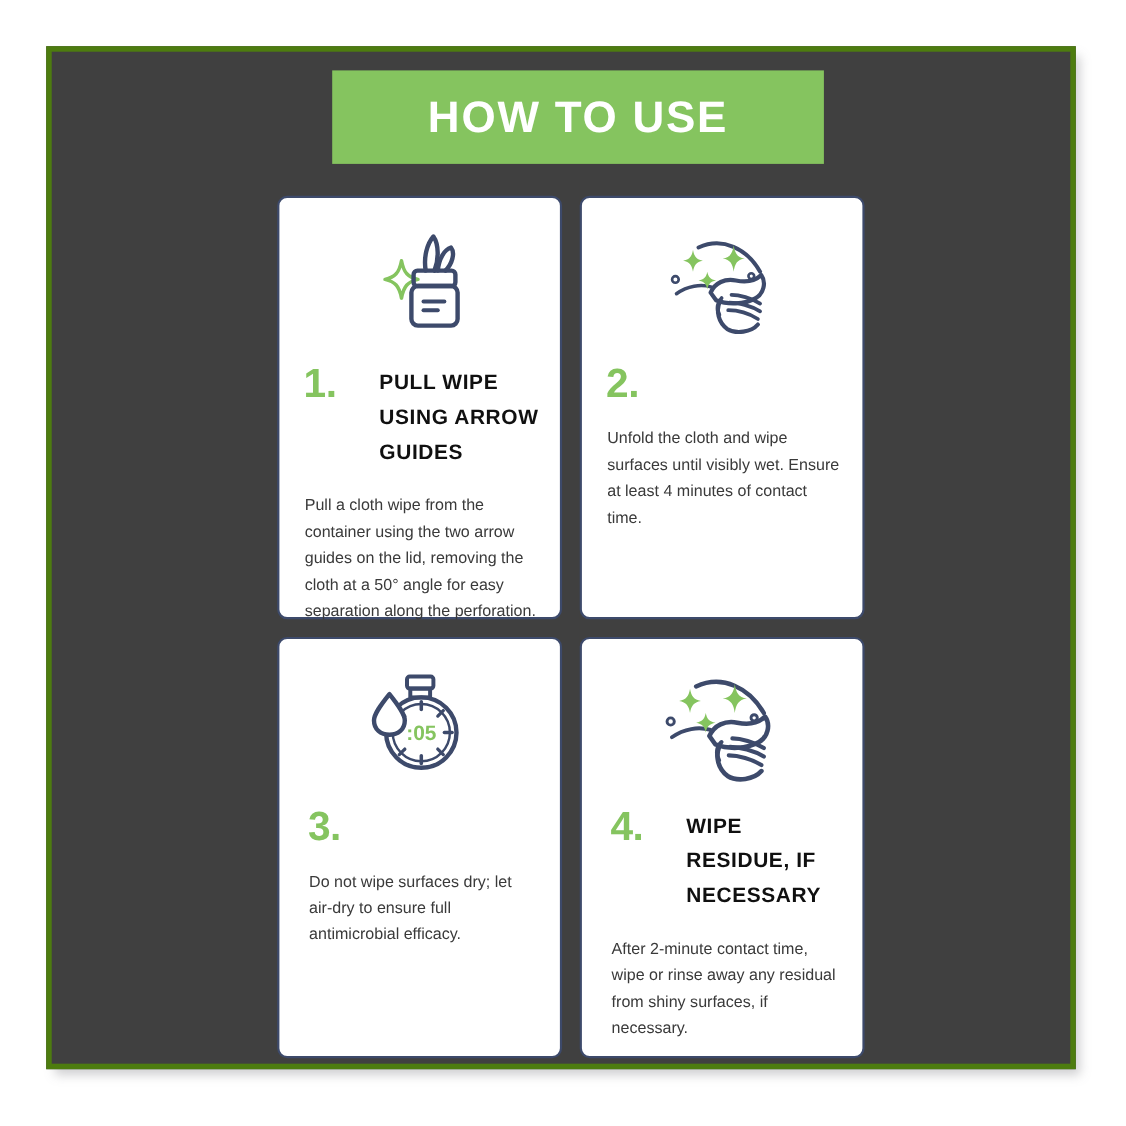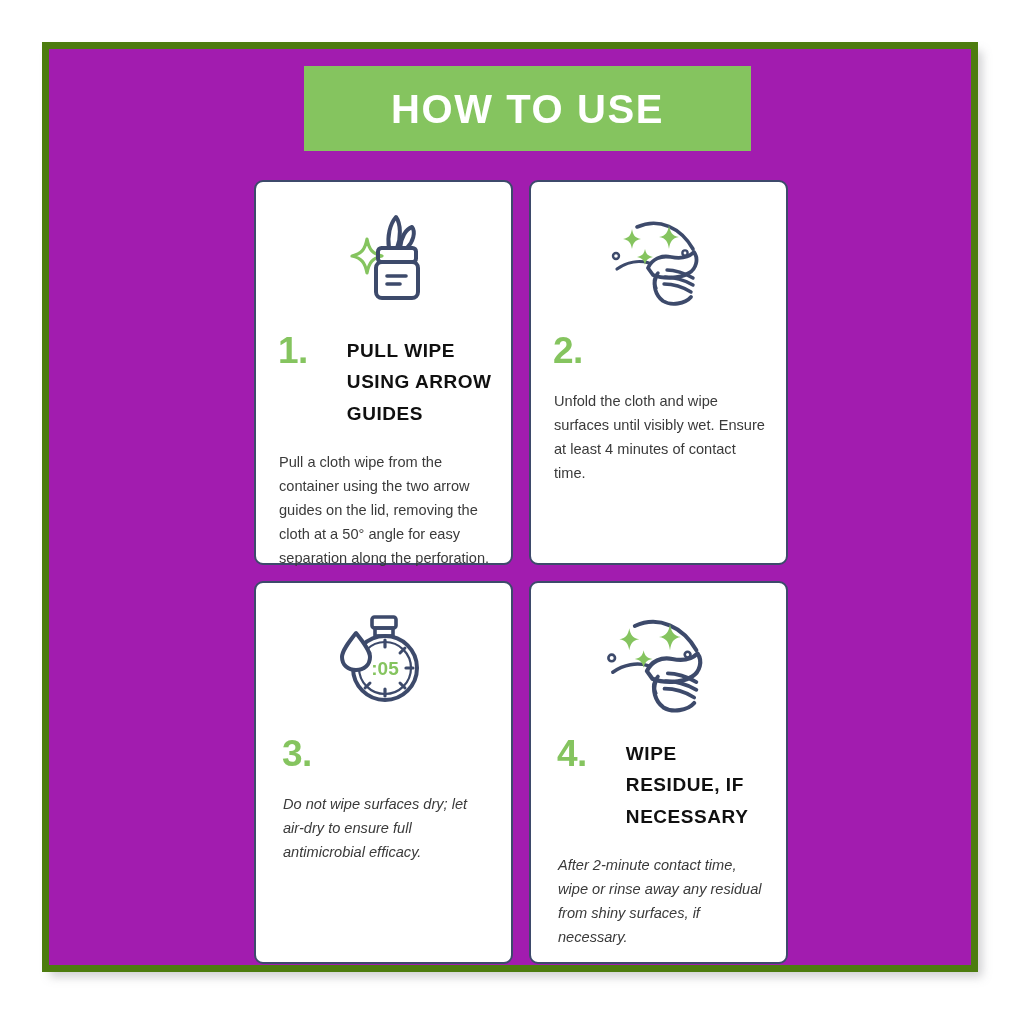--- a/index.html
+++ b/index.html
@@ -14,22 +14,22 @@
     font-family: "Liberation Sans", sans-serif;
     overflow: hidden;
   }
 
   .page {
     position: absolute;
     left: 42px;
     top: 42px;
     width: 936px;
     height: 930px;
-    background: #a21caf;
-    border: 7px solid #4d7c0f;
+    background: #404040;
+    border: 5px solid #4d7c0f;
     box-sizing: border-box;
     box-shadow: 6px 7px 9px -2px rgba(120,120,125,0.35);
   }
 
   
   .banner {
     position: absolute;
     left: 255px;
     top: 17px;
     width: 447px;
@@ -106,21 +106,21 @@
   }
   .body-text {
     color: #3a3a3a;
     font-size: 14.6px;
     line-height: 1.64;
     padding-left: 7px;
     padding-right: 4px;
     margin-top: 22px;
   }
   .card.r2 .heading-row { padding-left: 10px; }
-  .card.r2 .body-text { padding-left: 11px; font-style: italic; }
+  .card.r2 .body-text { padding-left: 11px; }
 
   .icon-svg { display: block; }
 </style>
 </head>
 <body>
 
 <div class="page">
 
   <div class="banner">
     <div class="banner-title">HOW TO USE</div>

